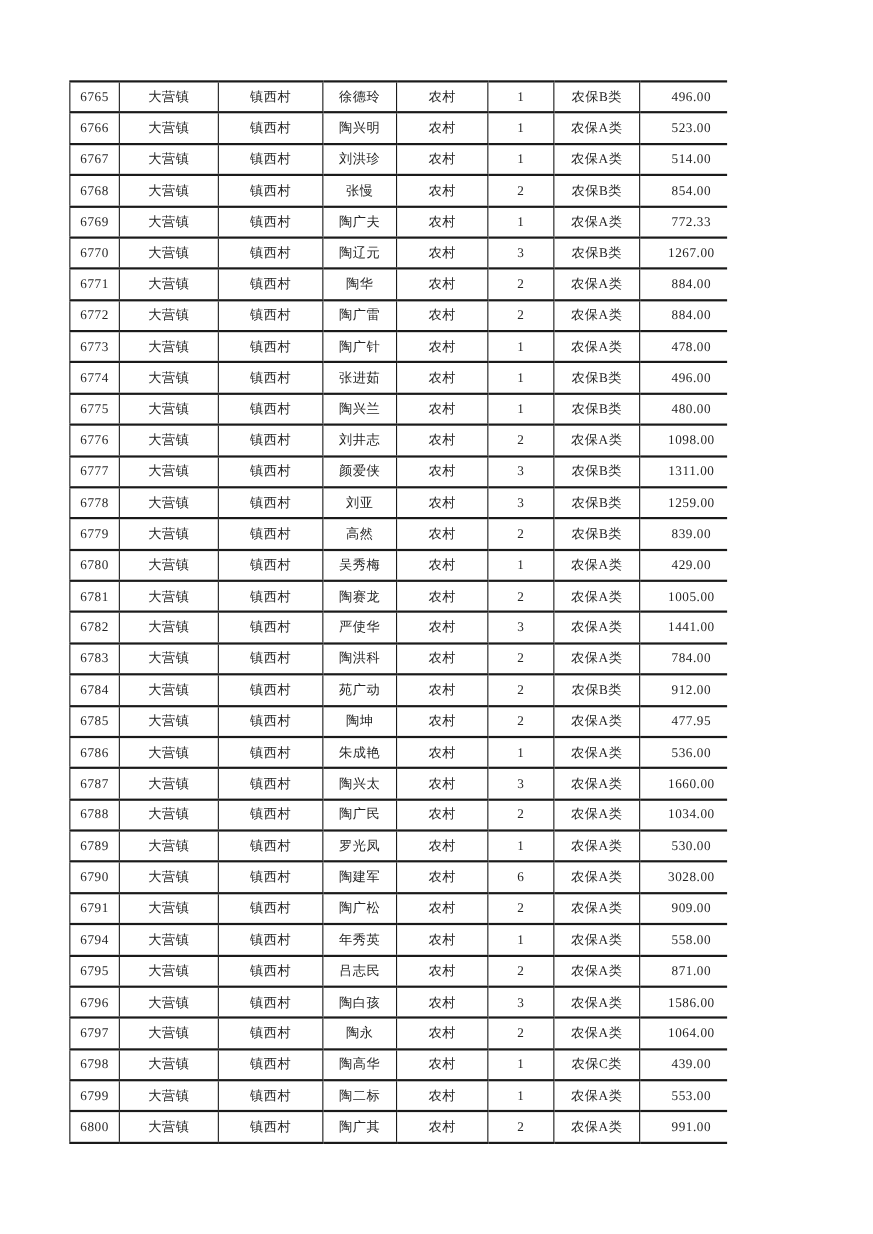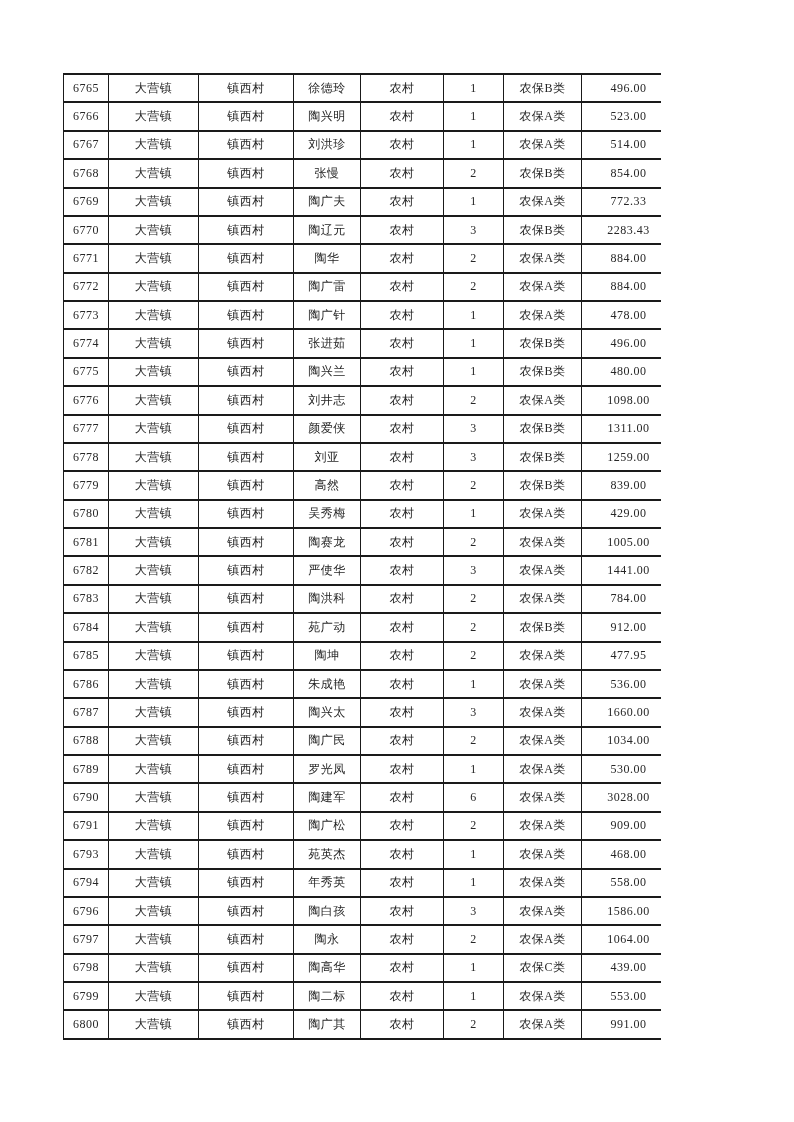--- a/index.html
+++ b/index.html
@@ -111,21 +111,21 @@
             <td>772.33</td>
           </tr>
           <tr>
             <td>6770</td>
             <td>大营镇</td>
             <td>镇西村</td>
             <td>陶辽元</td>
             <td>农村</td>
             <td>3</td>
             <td>农保B类</td>
-            <td>2283.43</td>
+            <td>1267.00</td>
           </tr>
           <tr>
             <td>6771</td>
             <td>大营镇</td>
             <td>镇西村</td>
             <td>陶华</td>
             <td>农村</td>
             <td>2</td>
             <td>农保A类</td>
             <td>884.00</td>
@@ -324,38 +324,38 @@
             <td>6791</td>
             <td>大营镇</td>
             <td>镇西村</td>
             <td>陶广松</td>
             <td>农村</td>
             <td>2</td>
             <td>农保A类</td>
             <td>909.00</td>
           </tr>
           <tr>
-            <td>6793</td>
-            <td>大营镇</td>
-            <td>镇西村</td>
-            <td>苑英杰</td>
-            <td>农村</td>
-            <td>1</td>
-            <td>农保A类</td>
-            <td>468.00</td>
-          </tr>
-          <tr>
             <td>6794</td>
             <td>大营镇</td>
             <td>镇西村</td>
             <td>年秀英</td>
             <td>农村</td>
             <td>1</td>
             <td>农保A类</td>
             <td>558.00</td>
+          </tr>
+          <tr>
+            <td>6795</td>
+            <td>大营镇</td>
+            <td>镇西村</td>
+            <td>吕志民</td>
+            <td>农村</td>
+            <td>2</td>
+            <td>农保A类</td>
+            <td>871.00</td>
           </tr>
           <tr>
             <td>6796</td>
             <td>大营镇</td>
             <td>镇西村</td>
             <td>陶白孩</td>
             <td>农村</td>
             <td>3</td>
             <td>农保A类</td>
             <td>1586.00</td>

